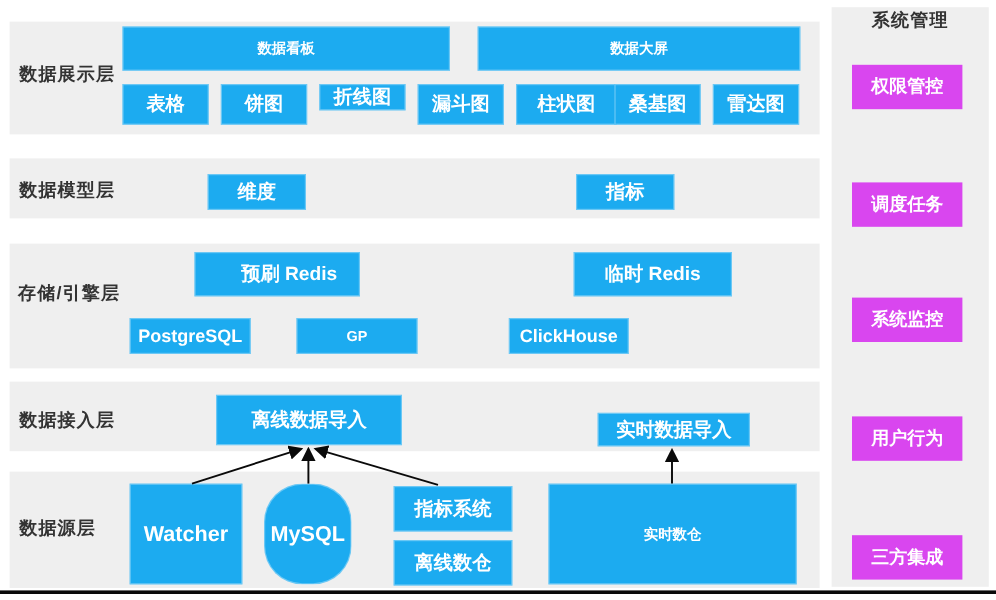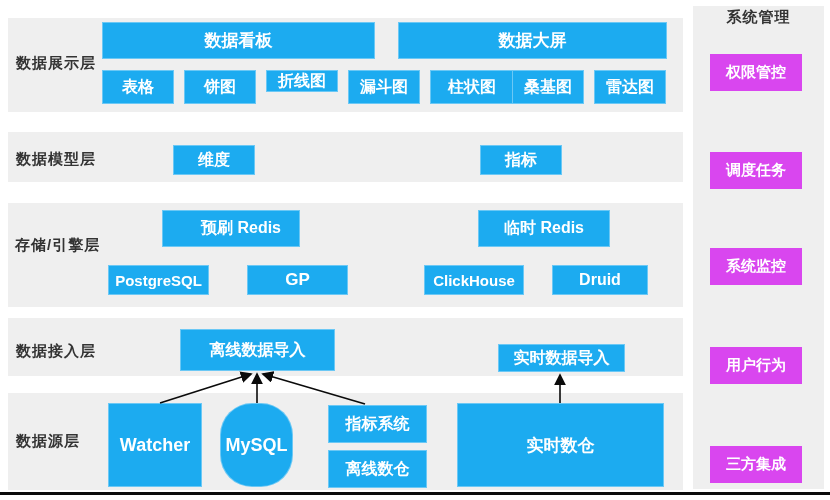--- a/index.html
+++ b/index.html
@@ -37,21 +37,21 @@
   }
   .side-btn{
     position:absolute;left:17px;width:92px;height:37px;background:#d946ef;
     color:#ffffff;display:flex;align-items:center;justify-content:center;
     font-size:15px;font-weight:bold;white-space:nowrap;
   }
   .arrows{position:absolute;left:0;top:0;pointer-events:none;}
   .bottom-line{
     position:absolute;left:0;top:492px;width:830px;height:3px;background:#0a0a0a;
   }
-  .fs17{font-size:17px;} .fs16{font-size:16px;} .fs15{font-size:15px;} .fs18{font-size:18px;}
+  .fs17{font-size:12px;} .fs16{font-size:16px;} .fs15{font-size:15px;} .fs18{font-size:18px;}
 </style>
 </head>
 <body>
 
 <div class="stage">
 
   <div class="layer-row row-display"></div>
   <div class="layer-row row-model"></div>
   <div class="layer-row row-storage"></div>
   <div class="layer-row row-access"></div>
@@ -74,21 +74,20 @@
   <div class="node fs16" style="left:594px;top:70px;width:72px;height:34px;">雷达图</div>
 
   <div class="node fs16" style="left:173px;top:145px;width:82px;height:30px;">维度</div>
   <div class="node fs16" style="left:480px;top:145px;width:82px;height:30px;">指标</div>
 
   <div class="node fs16" style="left:162px;top:210px;width:138px;height:37px;padding-left:20px;">预刷 Redis</div>
   <div class="node fs16" style="left:478px;top:210px;width:132px;height:37px;">临时 Redis</div>
   <div class="node fs15" style="left:108px;top:265px;width:101px;height:30px;">PostgreSQL</div>
   <div class="node fs17" style="left:247px;top:265px;width:101px;height:30px;">GP</div>
   <div class="node fs15" style="left:424px;top:265px;width:100px;height:30px;">ClickHouse</div>
-  <div class="node fs16" style="left:552px;top:265px;width:96px;height:30px;">Druid</div>
 
   <div class="node fs16" style="left:180px;top:329px;width:155px;height:42px;">离线数据导入</div>
   <div class="node fs16" style="left:498px;top:344px;width:127px;height:28px;">实时数据导入</div>
 
   <div class="node fs18" style="left:108px;top:403px;width:94px;height:84px;">Watcher</div>
   <div class="node fs18" style="left:220px;top:403px;width:73px;height:84px;border-radius:32px;">MySQL</div>
   <div class="node fs16" style="left:328px;top:405px;width:99px;height:38px;">指标系统</div>
   <div class="node fs16" style="left:328px;top:450px;width:99px;height:38px;">离线数仓</div>
   <div class="node fs17" style="left:457px;top:403px;width:207px;height:84px;">实时数仓</div>
 

